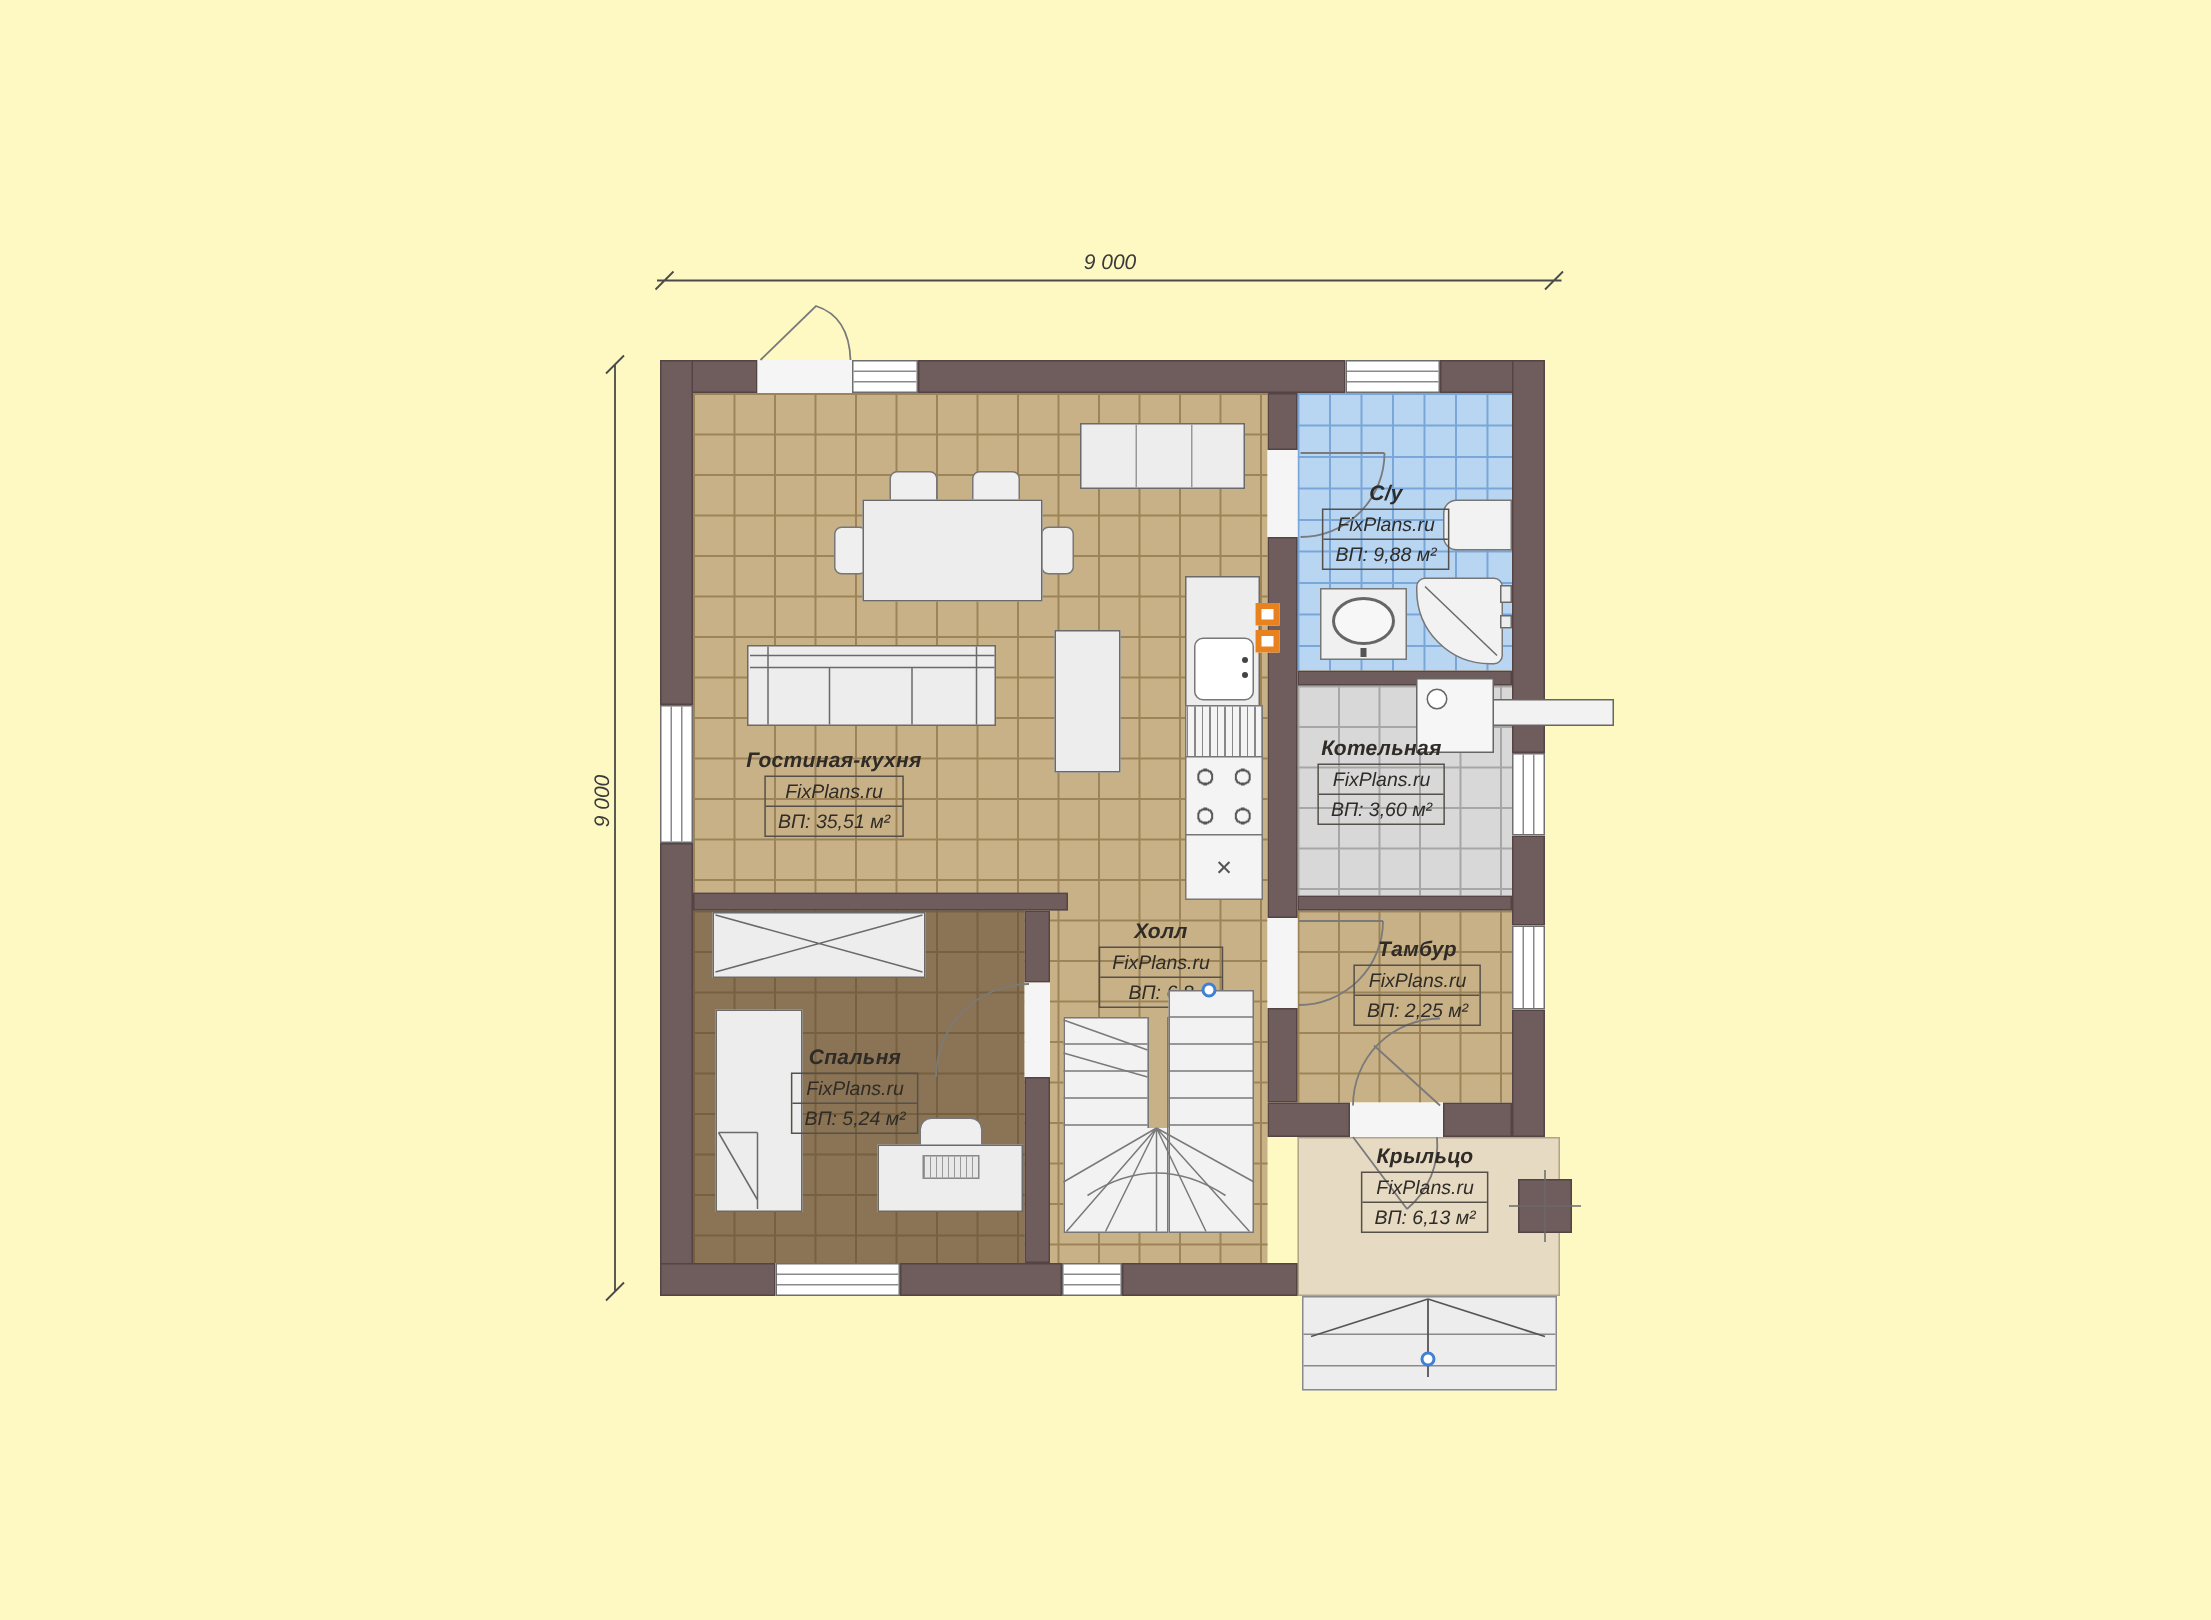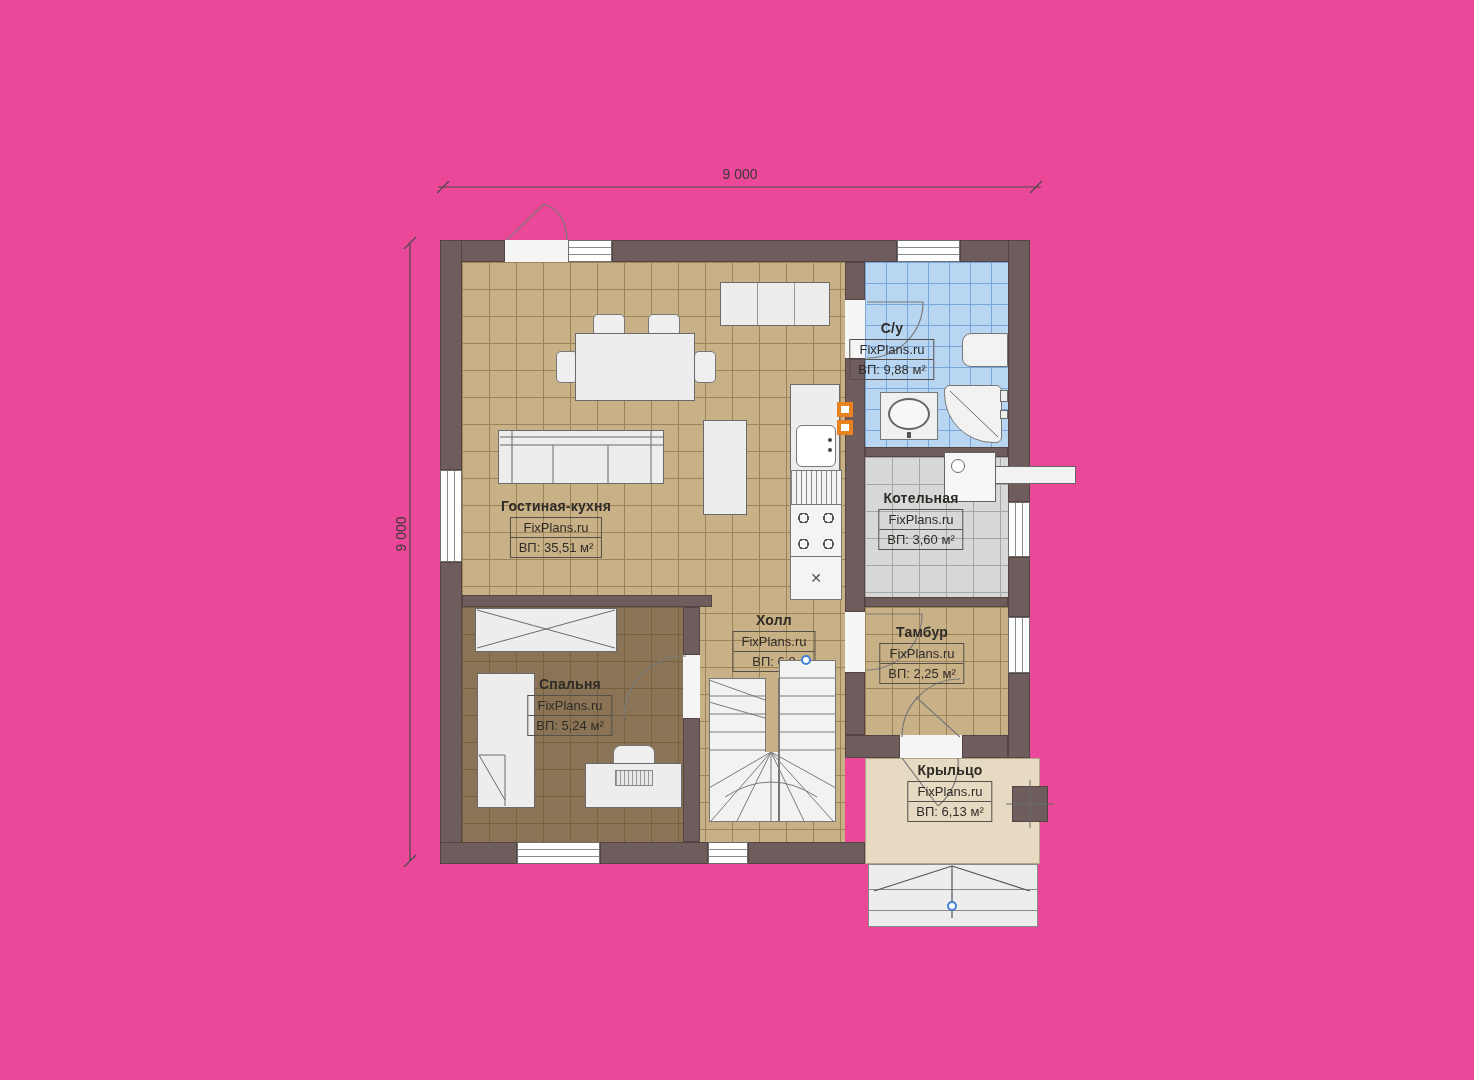--- a/index.html
+++ b/index.html
@@ -1,17 +1,17 @@
 <!DOCTYPE html>
 <html style="--wall: #6f5c5c; --floor-tan: #c9b187; --floor-tan-grid: #9c8458; --floor-bedroom: #8b7456; --floor-bedroom-grid: #75603f; --floor-bath: #b8d5f1; --floor-bath-grid: #79a6d8; --floor-boiler: #d8d8d8; --floor-boiler-grid: #a6a6a6; --floor-porch: #e7dac2; --furniture: #ededed; --stroke: #6a6a6a; --ink: #2f2b27; --accent-orange: #e8821e; --marker-blue: #3f7fd6; --dim: #4a4a4a;"><head>
 <meta charset="utf-8">
 <style>
   html,body{margin:0;padding:0;background:#fff;}
-  .canvas{position:relative;width:1474px;height:1080px;background:#ec4899;overflow:hidden;
-          font-family:"Liberation Sans","DejaVu Sans",sans-serif;}
+  .canvas{position:relative;width:1474px;height:1080px;background:#fef9c3;overflow:hidden;
+          font-family:"Liberation Sans","DejaVu Sans",sans-serif;font-style:italic;}
   .abs{position:absolute;box-sizing:border-box;}
   
   .floor-tan{background-color:var(--floor-tan,#c9b187);
     background-image:linear-gradient(var(--floor-tan-grid,#9c8458) 1px,transparent 1px),
                      linear-gradient(90deg,var(--floor-tan-grid,#9c8458) 1px,transparent 1px);
     background-size:27px 27px;z-index:1;}
   .floor-bed{background-color:var(--floor-bedroom,#8b7456);
     background-image:linear-gradient(var(--floor-bedroom-grid,#75603f) 1px,transparent 1px),
                      linear-gradient(90deg,var(--floor-bedroom-grid,#75603f) 1px,transparent 1px);
     background-size:27px 27px;z-index:2;}
@@ -168,49 +168,49 @@
   <div class="abs marker" style="left:801px;top:655px"></div>
   <div class="abs marker" style="left:947px;top:901px"></div>
 
   <div class="abs label" style="left:556px;top:498px">
     <div class="name">Гостиная-кухня</div>
     <div class="box">
       <div class="row">FixPlans.ru</div>
       <div class="row">ВП: 35,51 м²</div>
     </div>
   </div>
-  <div class="abs label" style="left:892px;top:320px">
+  <div class="abs label" style="left:924px;top:320px">
     <div class="name">С/у</div>
     <div class="box">
       <div class="row">FixPlans.ru</div>
       <div class="row">ВП: 9,88 м²</div>
     </div>
   </div>
   <div class="abs label" style="left:921px;top:490px">
     <div class="name">Котельная</div>
     <div class="box">
       <div class="row">FixPlans.ru</div>
       <div class="row">ВП: 3,60 м²</div>
     </div>
   </div>
-  <div class="abs label" style="left:922px;top:624px">
+  <div class="abs label" style="left:945px;top:624px">
     <div class="name">Тамбур</div>
     <div class="box">
       <div class="row">FixPlans.ru</div>
       <div class="row">ВП: 2,25 м²</div>
     </div>
   </div>
   <div class="abs label under" style="left:774px;top:612px">
     <div class="name">Холл</div>
     <div class="box">
       <div class="row">FixPlans.ru</div>
       <div class="row">ВП: 6,8</div>
     </div>
   </div>
-  <div class="abs label" style="left:570px;top:676px">
+  <div class="abs label" style="left:570px;top:696px">
     <div class="name">Спальня</div>
     <div class="box">
       <div class="row">FixPlans.ru</div>
       <div class="row">ВП: 5,24 м²</div>
     </div>
   </div>
   <div class="abs label" style="left:950px;top:762px">
     <div class="name">Крыльцо</div>
     <div class="box">
       <div class="row">FixPlans.ru</div>

